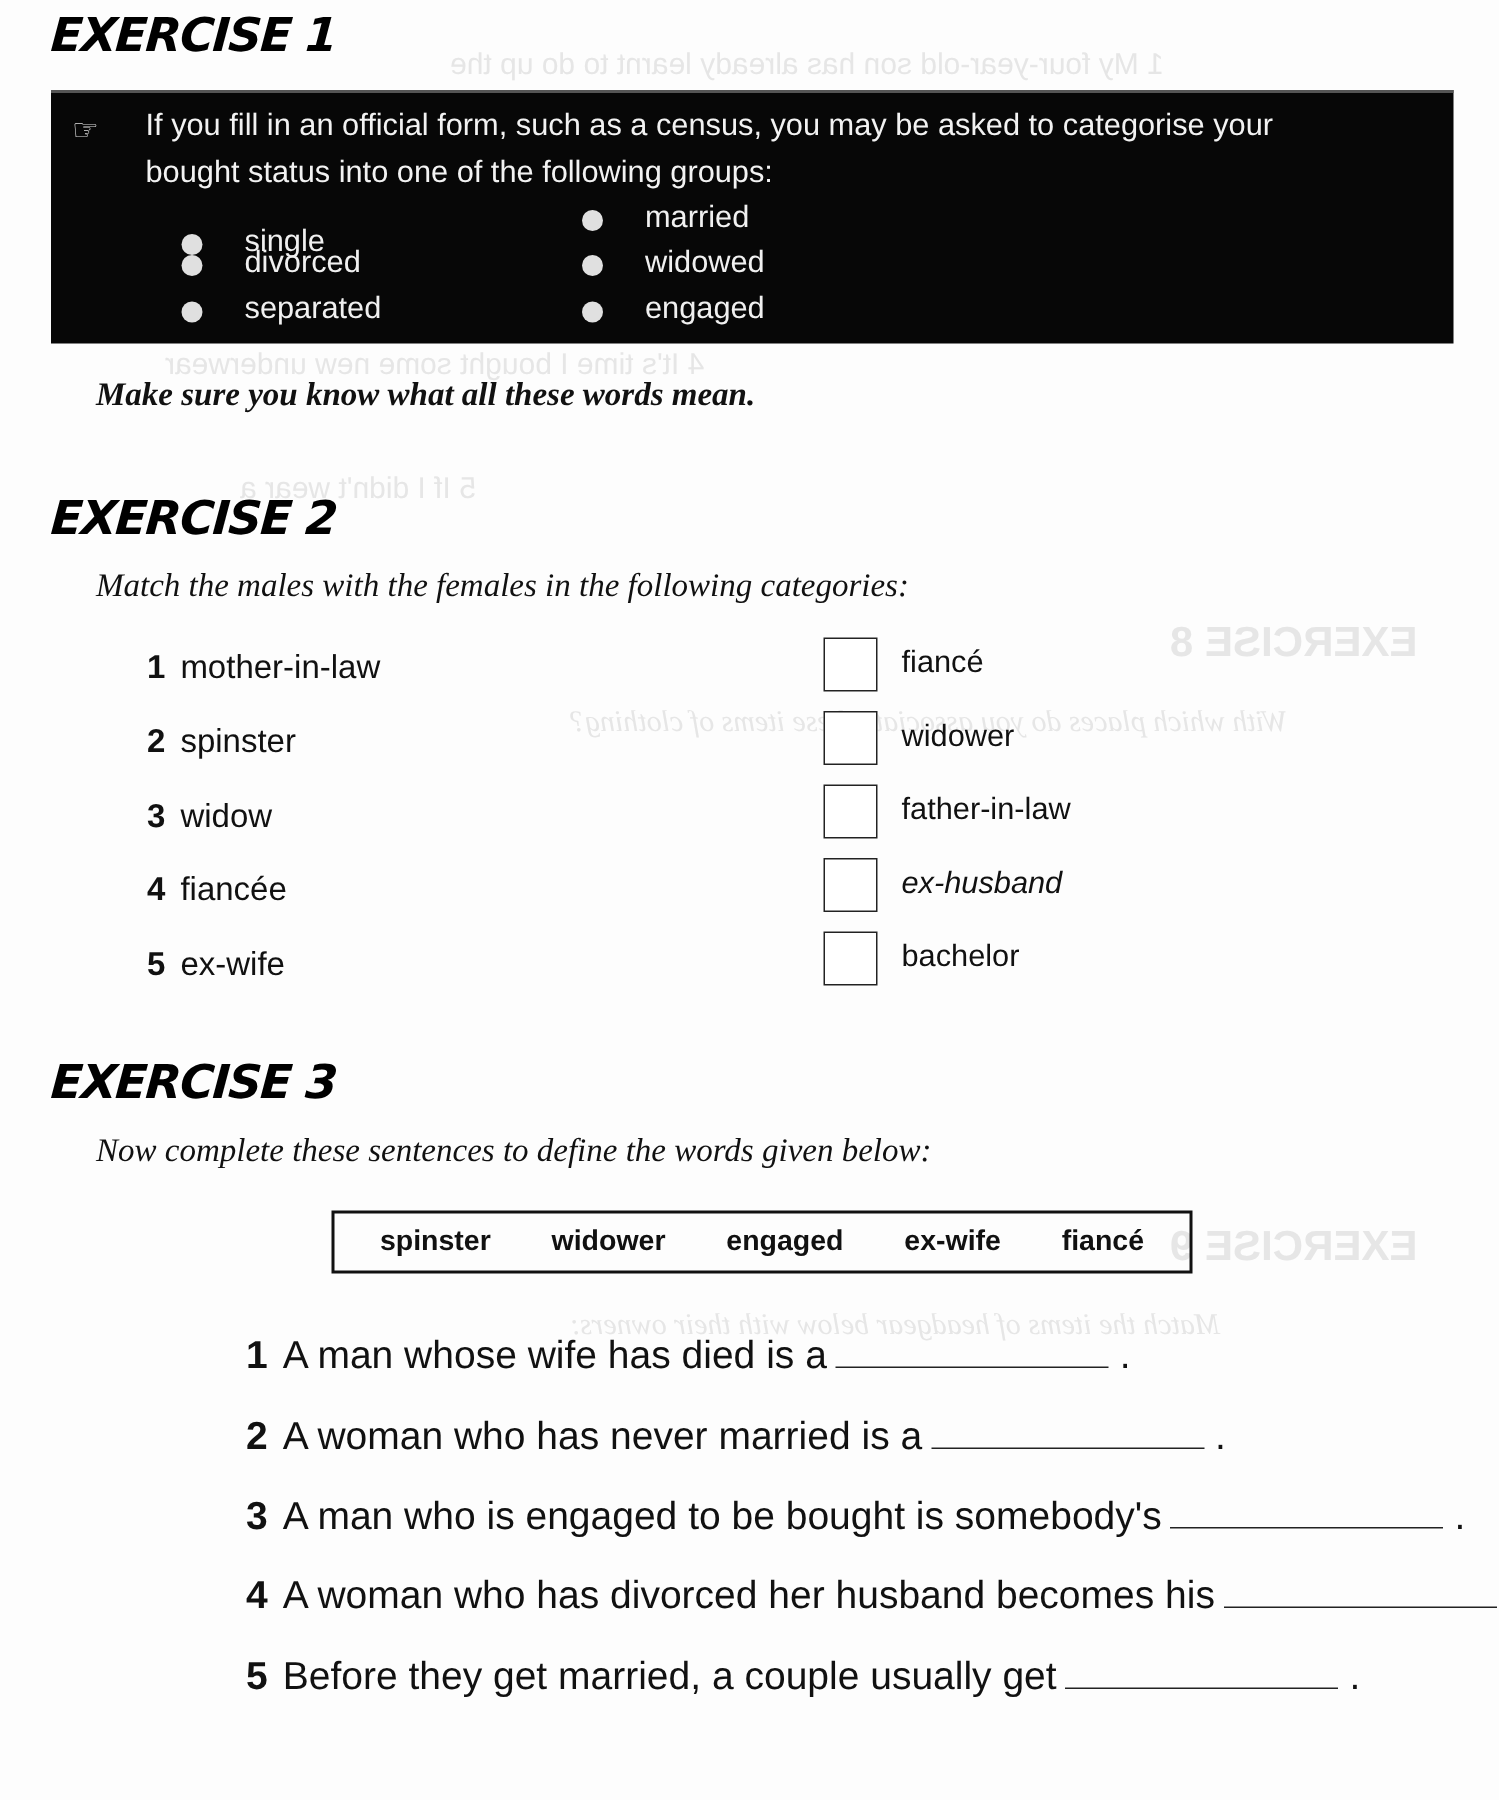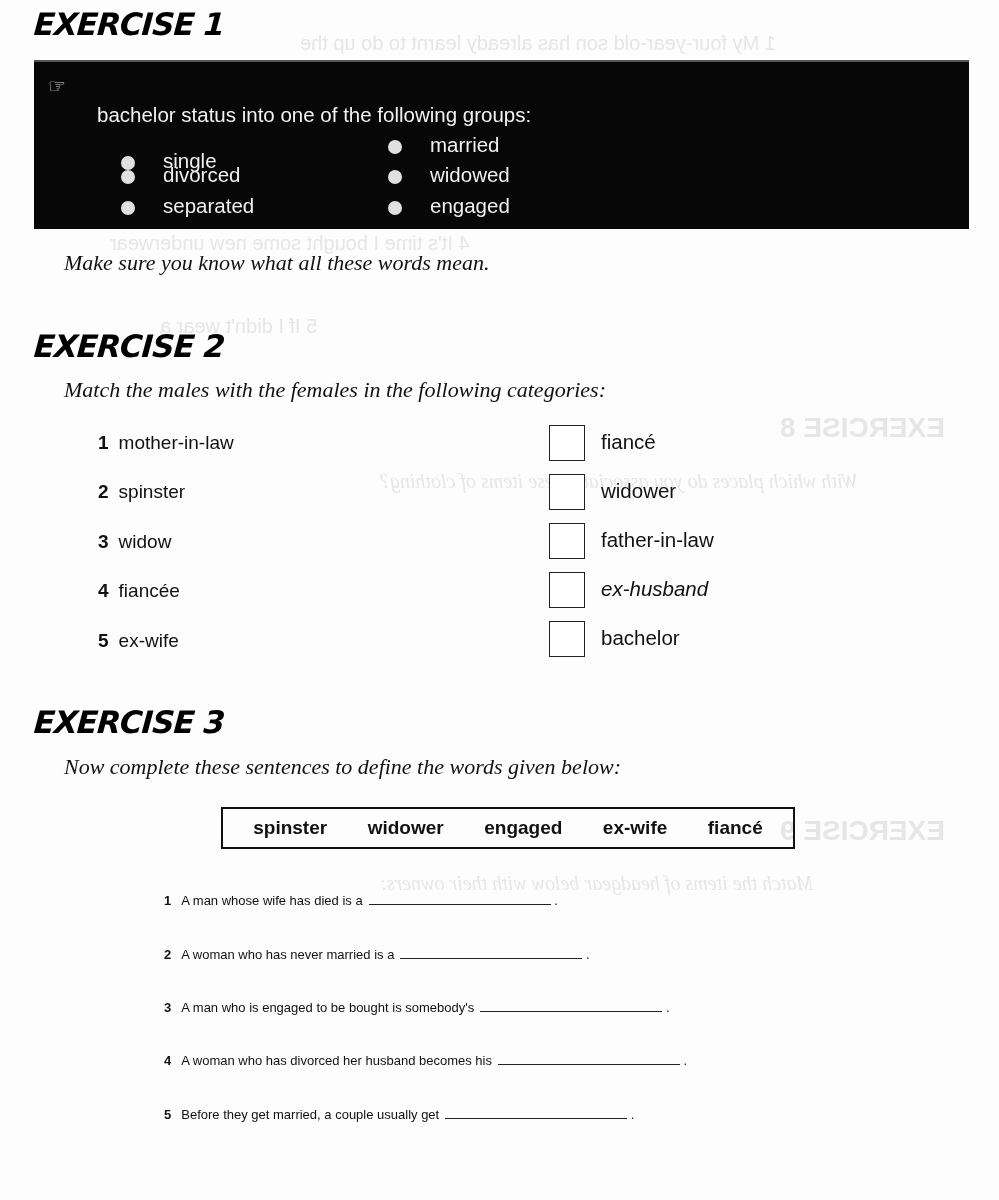--- a/index.html
+++ b/index.html
@@ -5,55 +5,56 @@
   html,body{margin:0;padding:0;}
   body{width:999px;height:1200px;background:#fdfdfd;position:relative;overflow:hidden;font-family:"Liberation Sans",sans-serif;color:#111;}
   .ghost{position:absolute;color:#e6e6e6;font-family:"Liberation Sans",sans-serif;font-size:20px;white-space:nowrap;}
   .ex-title{position:absolute;left:34px;font-family:"DejaVu Sans",sans-serif;font-weight:900;font-style:italic;font-size:31px;letter-spacing:-1px;color:#000;transform:skewX(-4deg);}
   .notebox{position:absolute;left:34px;top:60px;width:935px;height:167px;background:#070707;border-top:2px solid #555;}
   .notebox .line{position:absolute;left:63px;color:#f2f2f2;font-size:20.5px;}
   .pointer{position:absolute;left:14px;top:12px;color:#ddd;font-size:20px;}
   .bullet-item{position:absolute;color:#f0f0f0;font-size:20.5px;}
   .dot{position:absolute;width:14px;height:14px;border-radius:50%;background:#e0e0e0;top:7px;left:-42px;}
   .instr{position:absolute;left:64px;font-family:"Liberation Serif",serif;font-style:italic;font-size:22px;color:#111;}
-  .match-left{position:absolute;left:98px;font-size:19px;}
+  .match-left{position:absolute;left:98px;font-size:22px;}
   .num{font-weight:bold;margin-right:10px;}
   .box{position:absolute;left:549px;width:34px;height:34px;border:1.5px solid #222;background:#fff;}
   .match-right{position:absolute;left:601px;font-size:20.5px;}
   .wordbox{position:absolute;left:221px;top:807px;width:574px;height:42px;border:2.5px solid #111;display:flex;align-items:center;justify-content:space-around;padding:0 10px;box-sizing:border-box;}
   .wordbox span{font-weight:bold;font-size:19px;}
-  .sentence{position:absolute;left:164px;font-size:13px;white-space:nowrap;}
+  .sentence{position:absolute;left:164px;font-size:26px;white-space:nowrap;}
   .blank{display:inline-block;border-bottom:1.5px solid #222;height:16px;vertical-align:baseline;margin-left:6px;}
 </style>
 </head>
 <body>
 
 <div class="ghost" style="left:300px;top:32px;transform:scaleX(-1);">1  My four-year-old son has already learnt to do up the</div>
 <div class="ghost" style="left:110px;top:232px;transform:scaleX(-1);">4  It's time I bought some new underwear</div>
 <div class="ghost" style="left:160px;top:315px;transform:scaleX(-1);">5  If I didn't wear a</div>
 <div class="ghost" style="left:780px;top:412px;font-size:28px;font-weight:bold;transform:scaleX(-1);">EXERCISE 8</div>
 <div class="ghost" style="left:380px;top:470px;transform:scaleX(-1);font-family:'Liberation Serif',serif;font-style:italic;">With which places do you associate these items of clothing?</div>
 <div class="ghost" style="left:780px;top:815px;font-size:28px;font-weight:bold;transform:scaleX(-1);">EXERCISE 9</div>
 <div class="ghost" style="left:380px;top:872px;transform:scaleX(-1);font-family:'Liberation Serif',serif;font-style:italic;">Match the items of headgear below with their owners:</div>
 
 <div class="ex-title" style="top:6px;">EXERCISE 1</div>
 
 <div class="notebox">
   <span class="pointer">☞</span>
-  <div class="line" style="top:41px;">bachelor status into one of the following groups:</div>
+  <div class="line" style="top:10px;">If you fill in an official form, such as a census, you may be asked to categorise your</div>
+  <div class="line" style="top:41px;">bought status into one of the following groups:</div>
 
   <div class="bullet-item" style="left:129px;top:71px;margin-top:16px;"><span class="dot"></span><span>single</span></div>
   <div class="bullet-item" style="left:396px;top:71px;text-align:right;"><span class="dot"></span><span>married</span></div>
   <div class="bullet-item" style="left:129px;top:101px;"><span class="dot"></span><span>divorced</span></div>
   <div class="bullet-item" style="left:396px;top:101px;"><span class="dot"></span><span>widowed</span></div>
   <div class="bullet-item" style="left:129px;top:132px;"><span class="dot"></span><span>separated</span></div>
   <div class="bullet-item" style="left:396px;top:132px;"><span class="dot"></span><span>engaged</span></div>
 </div>
 
-<div class="instr" style="top:250px;">Make sure you know what all these words mean.</div>
+<div class="instr" style="top:250px;font-weight:bold;">Make sure you know what all these words mean.</div>
 
 <div class="ex-title" style="top:328px;">EXERCISE 2</div>
 <div class="instr" style="top:377px;">Match the males with the females in the following categories:</div>
 
 <div class="match-left" style="top:432px;"><span class="num">1</span><span>mother-in-law</span></div>
 <div class="match-left" style="top:481px;"><span class="num">2</span><span>spinster</span></div>
 <div class="match-left" style="top:531px;"><span class="num">3</span><span>widow</span></div>
 <div class="match-left" style="top:580px;"><span class="num">4</span><span>fiancée</span></div>
 <div class="match-left" style="top:630px;"><span class="num">5</span><span>ex-wife</span></div>
 

